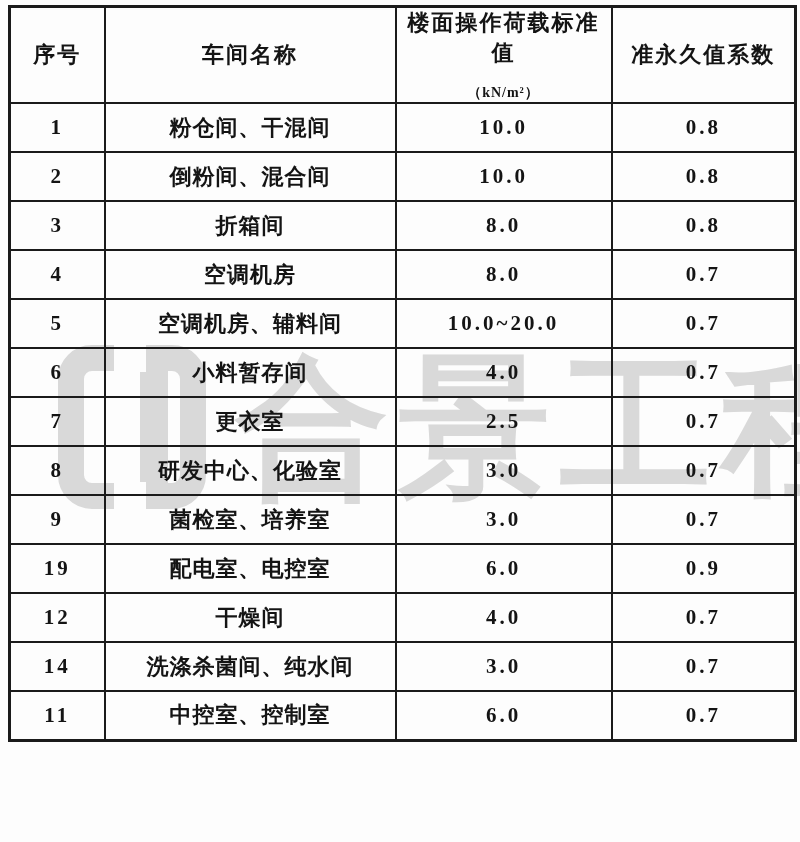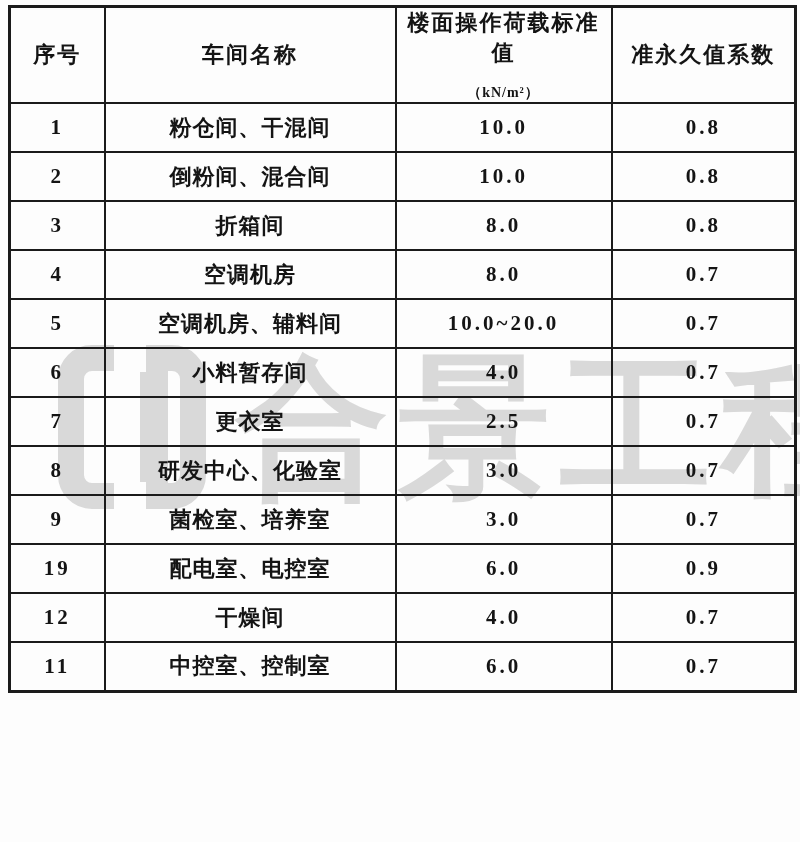--- a/index.html
+++ b/index.html
@@ -207,20 +207,26 @@
         <td class="cell-num">6.0</td>
         <td class="cell-num">0.9</td>
       </tr>
       <tr>
         <td class="cell-num">12</td>
         <td class="cell-name">干燥间</td>
         <td class="cell-num">4.0</td>
         <td class="cell-num">0.7</td>
       </tr>
       <tr>
+        <td class="cell-num">14</td>
+        <td class="cell-name">洗涤杀菌间、纯水间</td>
+        <td class="cell-num">3.0</td>
+        <td class="cell-num">0.7</td>
+      </tr>
+      <tr>
         <td class="cell-num">11</td>
         <td class="cell-name">中控室、控制室</td>
         <td class="cell-num">6.0</td>
         <td class="cell-num">0.7</td>
       </tr>
     </tbody>
   </table>
 </div>
 
 </body></html>

